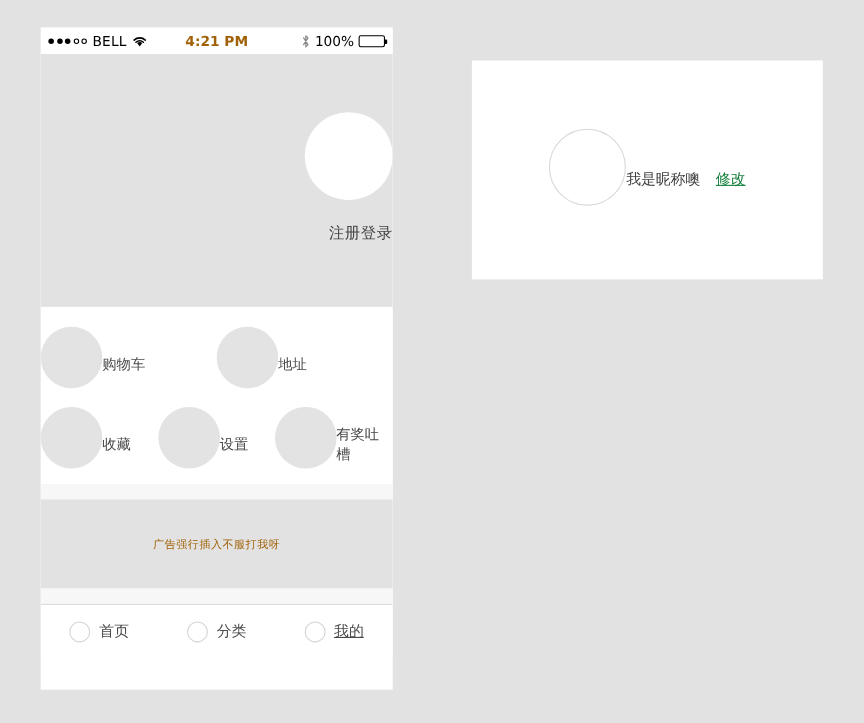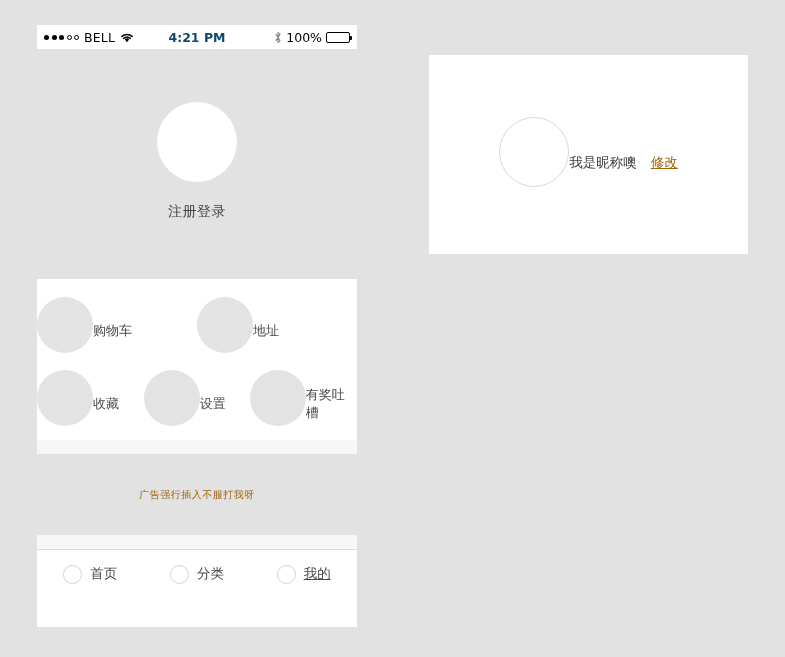--- a/index.html
+++ b/index.html
@@ -70,21 +70,21 @@
     letter-spacing: 0.2px;
     color: #000;
   }
   .wifi-icon { display: inline-block; line-height: 0; }
   .status-center {
     position: absolute;
     left: 0; right: 0;
     text-align: center;
     font-size: 12.5px;
     font-weight: bold;
-    color: #0c4a6e;
+    color: #a16207;
     pointer-events: none;
   }
   .status-right {
     margin-left: auto;
     display: flex;
     align-items: center;
     gap: 4px;
     z-index: 2;
   }
   .bt-icon { display: inline-block; line-height: 0; }
@@ -113,21 +113,21 @@
     background: #000;
     border-radius: 1px;
   }
 
   
   .profile-header {
     height: 230px;
     background: #e2e2e2;
     display: flex;
     flex-direction: column;
-    align-items: center;
+    align-items: flex-end;
     justify-content: center;
     box-sizing: border-box;
   }
   .avatar-big {
     width: 80px;
     height: 80px;
     border-radius: 50%;
     background: #ffffff;
     margin-top: -6px;
   }
@@ -246,21 +246,21 @@
     display: flex;
     align-items: baseline;
     gap: 14px;
   }
   .detail-nickname {
     font-size: 13.5px;
     color: #3f3f3f;
   }
   .detail-edit {
     font-size: 13.5px;
-    color: #a16207;
+    color: #15803d;
     text-decoration: underline;
     cursor: pointer;
   }
 </style>
 </head>
 <body>
 
 <div id="root">
 
   <div class="phone">

